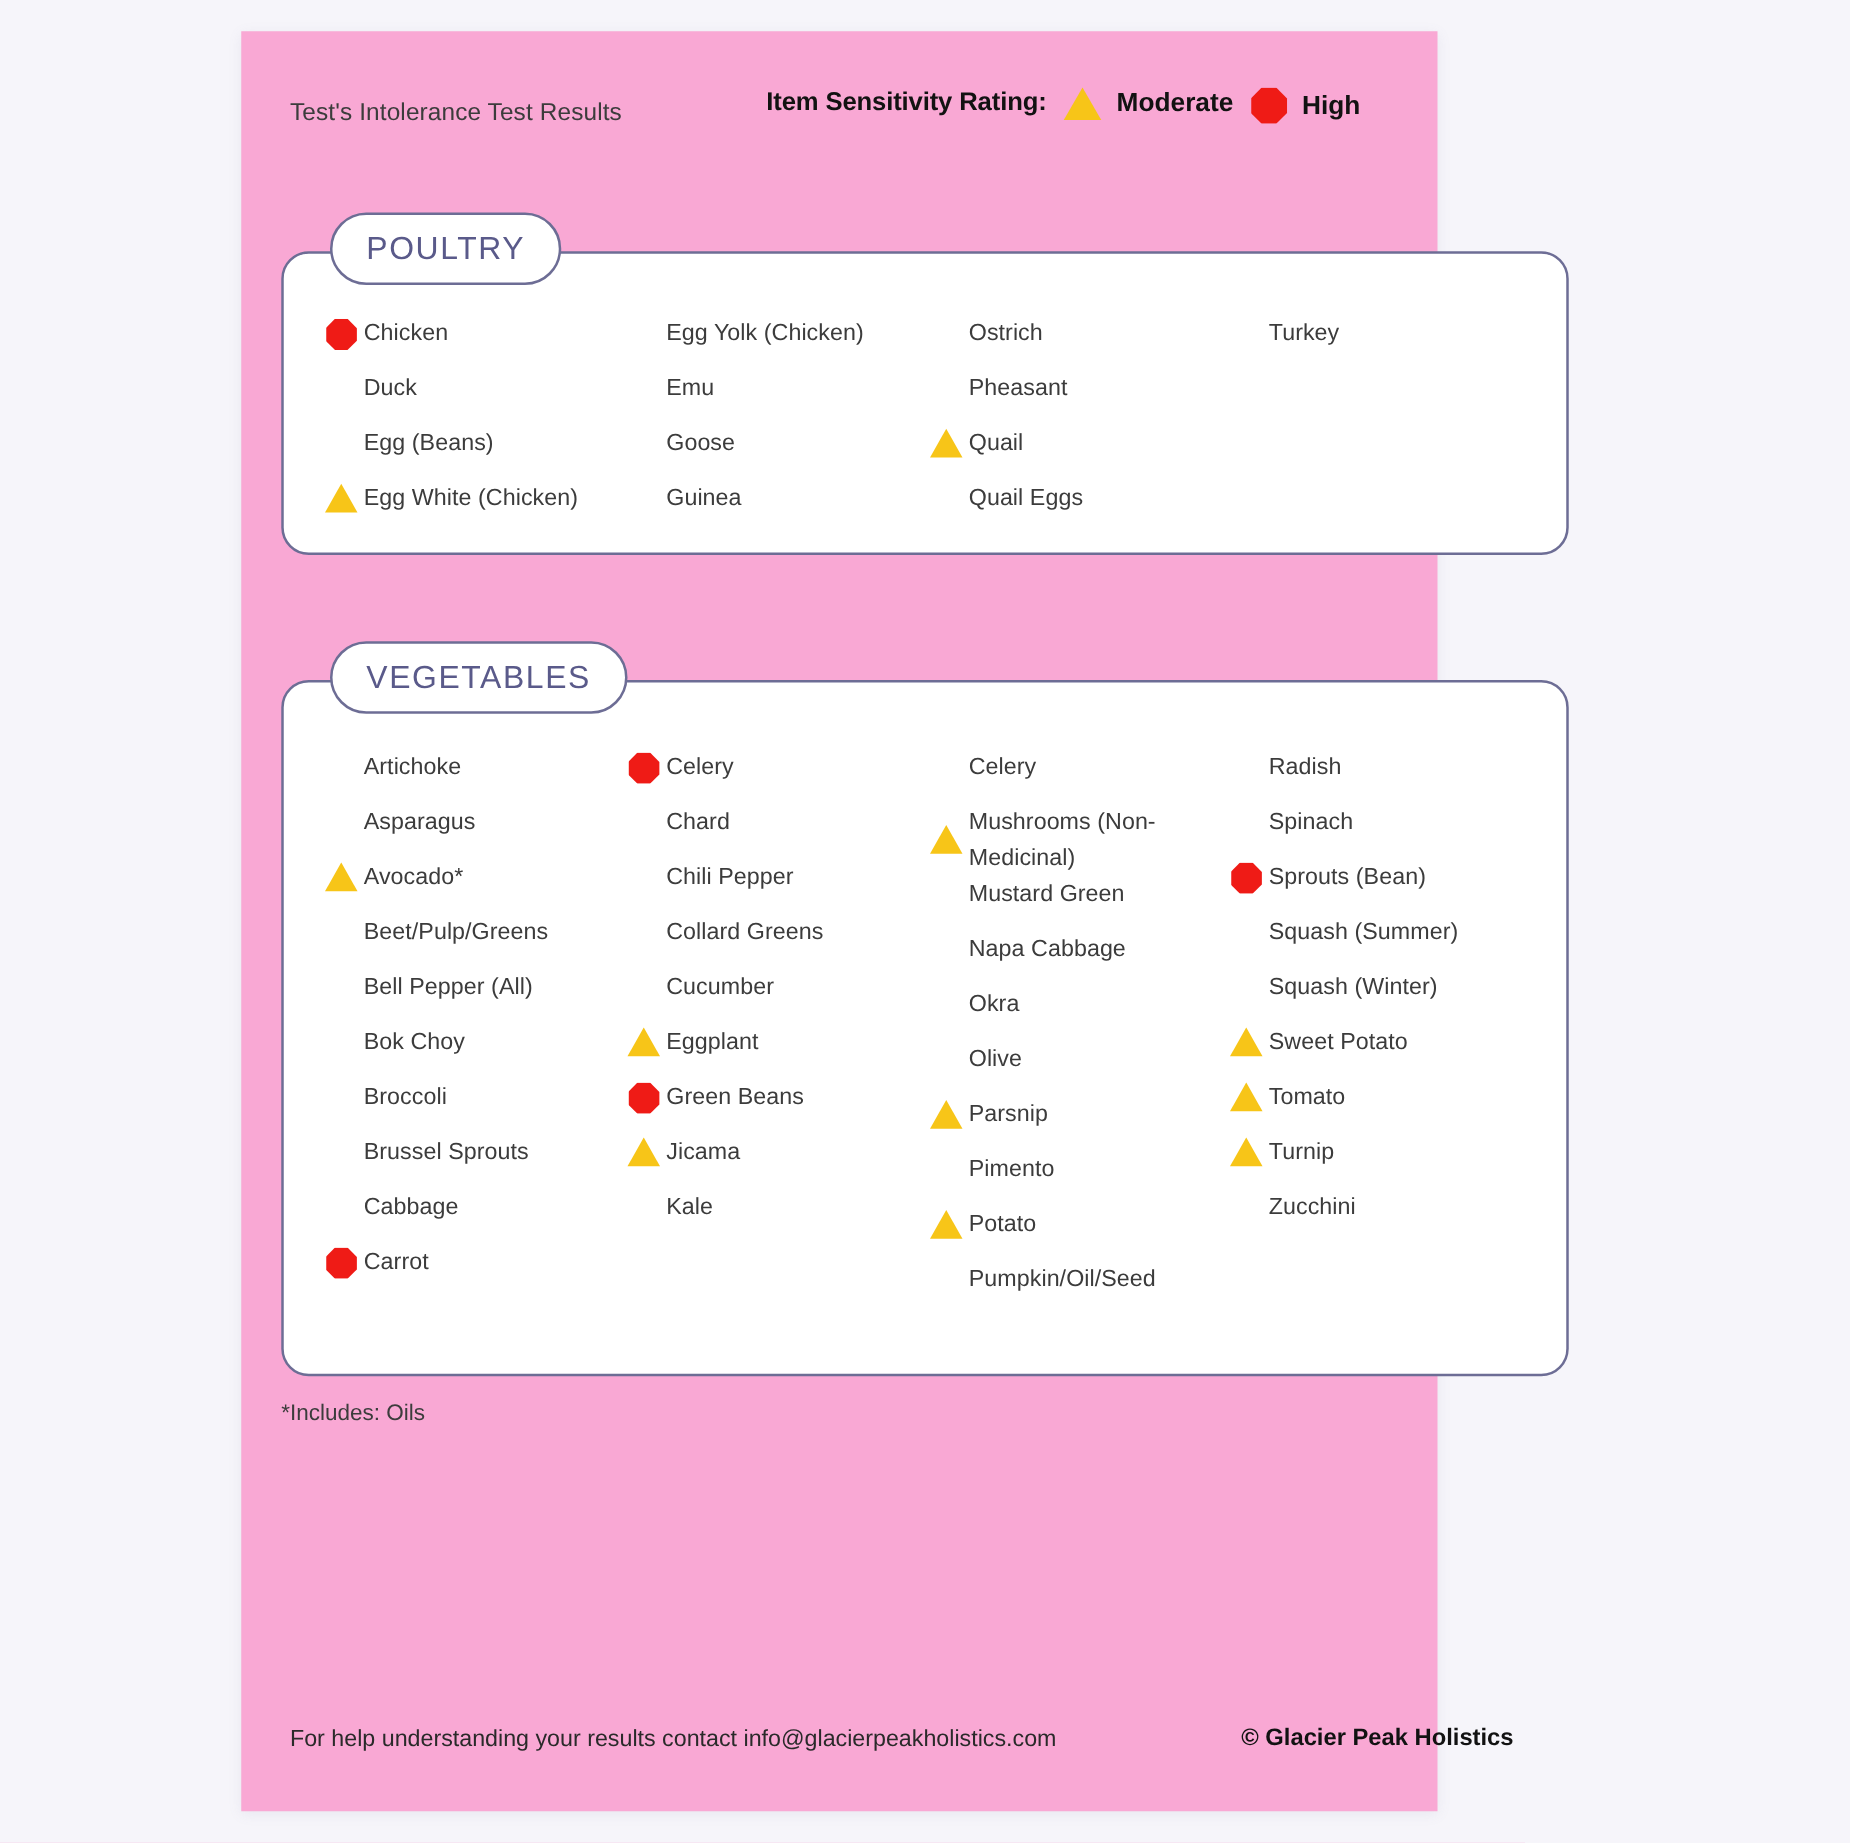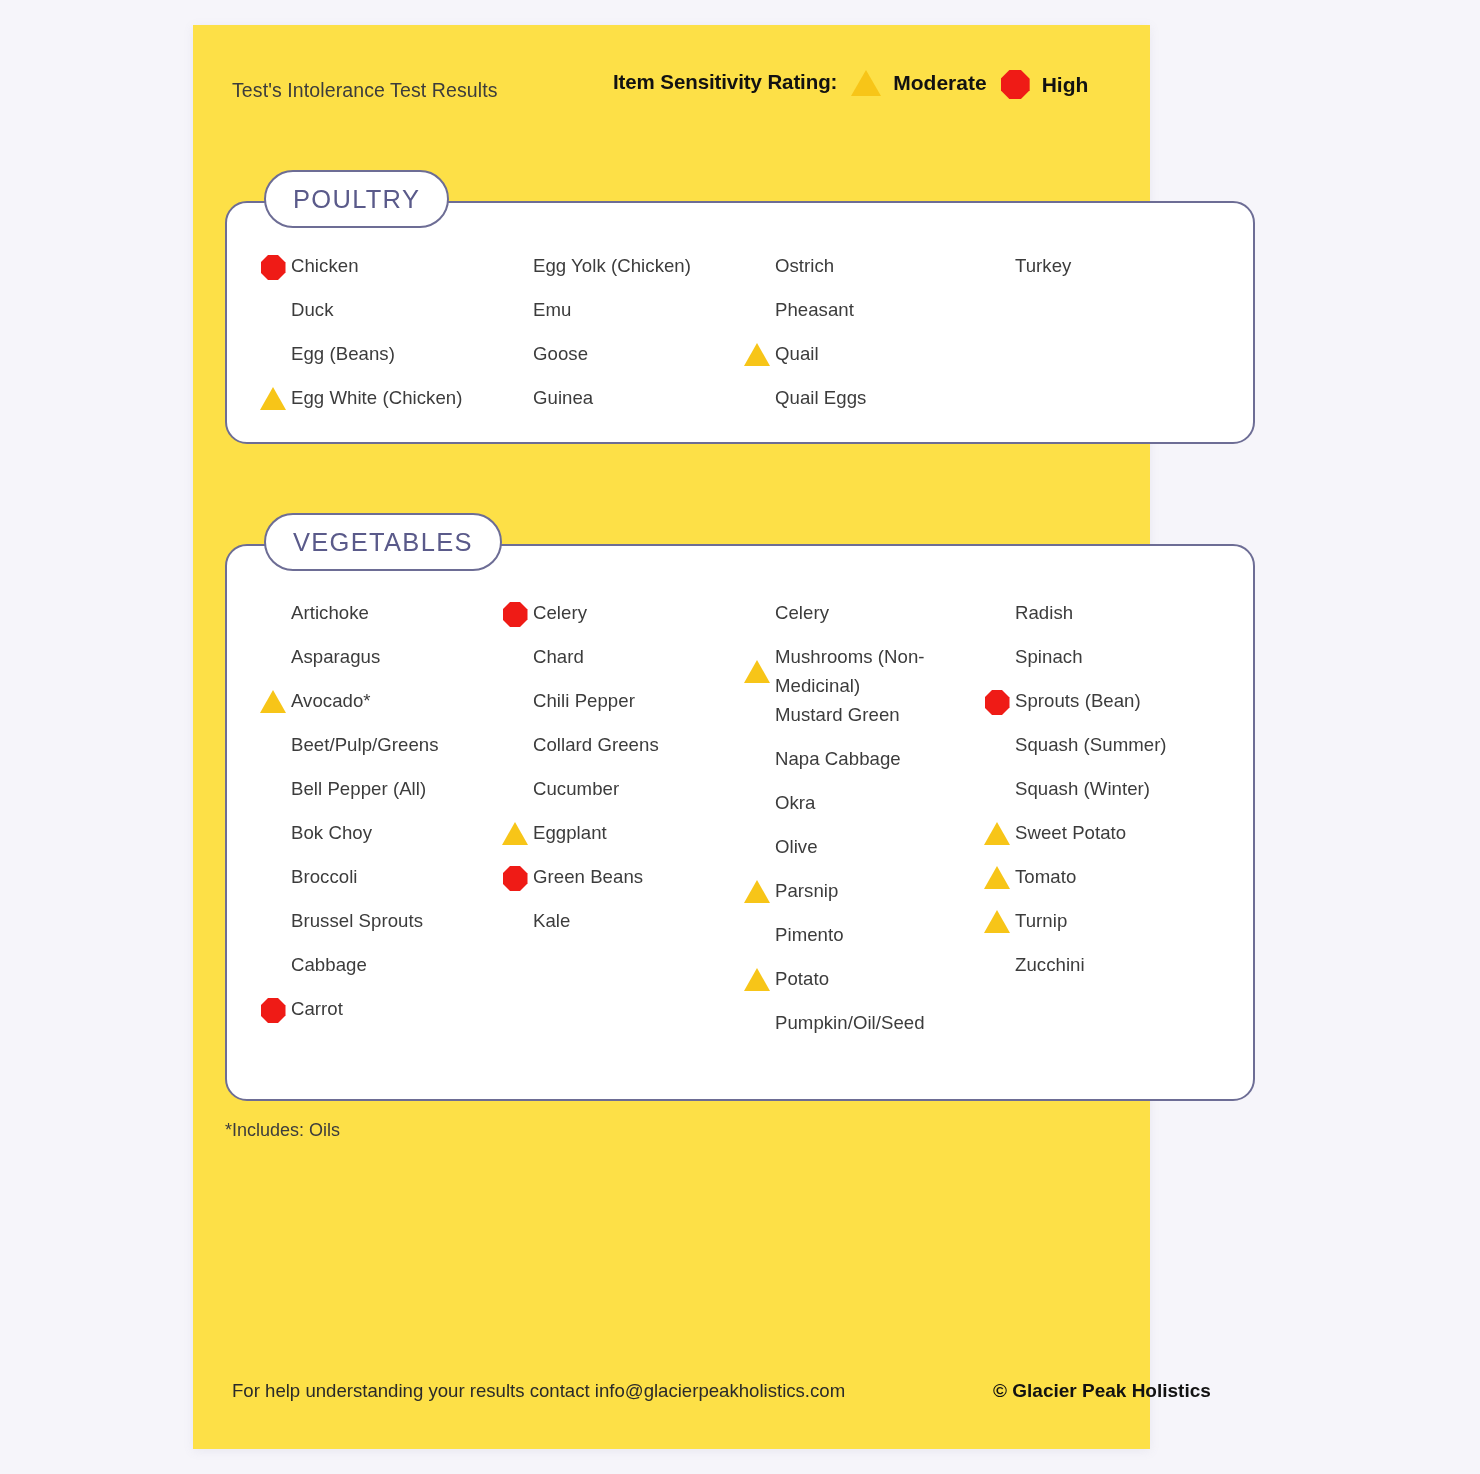--- a/index.html
+++ b/index.html
@@ -16,21 +16,21 @@
     height: 1474px;
     background: #f6f5fa;
     overflow: hidden;
   }
   .page {
     position: absolute;
     left: 193px;
     top: 25px;
     width: 957px;
     height: 1424px;
-    background: #fde047;
+    background: #f9a8d4;
     box-shadow: 0 2px 10px rgba(120,115,160,0.10);
   }
 
   
   .header {
     position: absolute;
     left: 0;
     top: 45px;
     width: 100%;
     height: 44px;
@@ -365,20 +365,26 @@
               </span>
               <span class="item-label">Eggplant</span>
             </div>
           <div class="item">
               <span class="marker-slot">
                 <span class="oct"></span>
               </span>
               <span class="item-label">Green Beans</span>
             </div>
           <div class="item">
+              <span class="marker-slot">
+                <span class="tri"></span>
+              </span>
+              <span class="item-label">Jicama</span>
+            </div>
+          <div class="item">
               <span class="marker-slot"></span>
               <span class="item-label">Kale</span>
             </div>
         </div>
 
         <div class="col" style="left:512px; top:52px; width:245px;">
           <div class="item">
               <span class="marker-slot"></span>
               <span class="item-label">Celery</span>
             </div>

